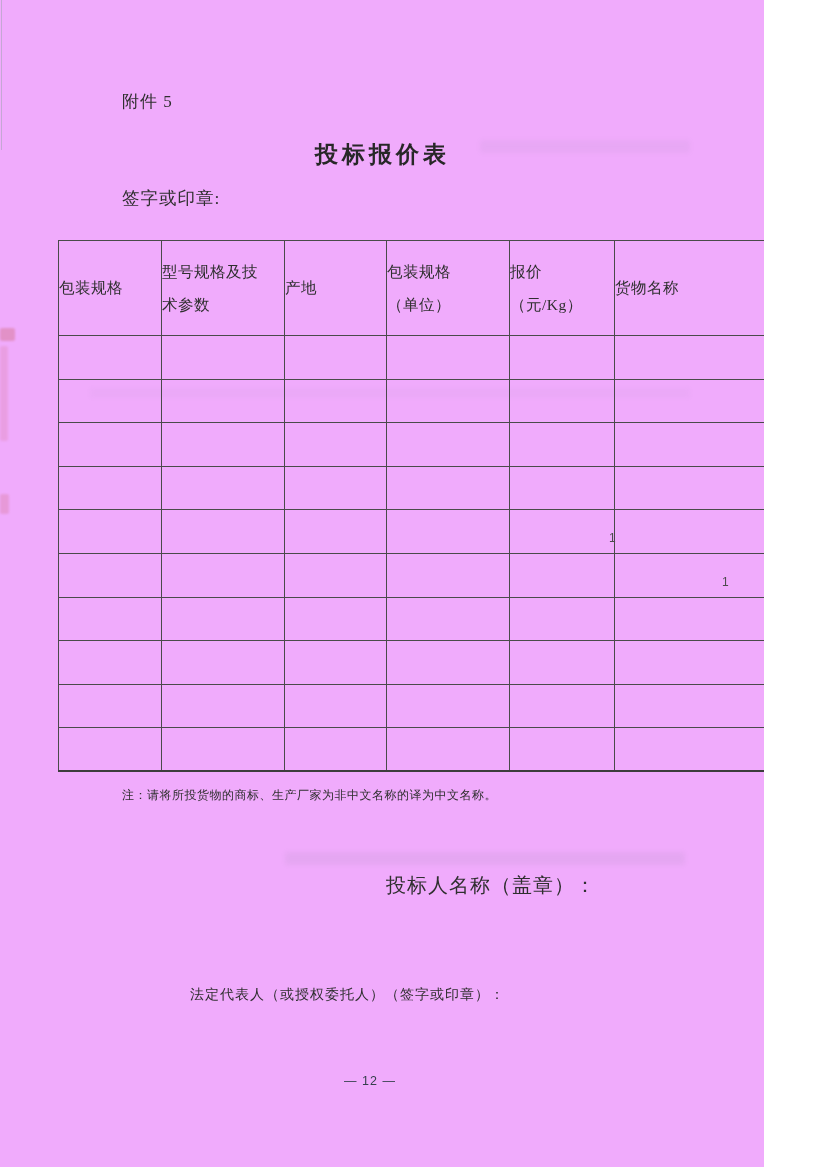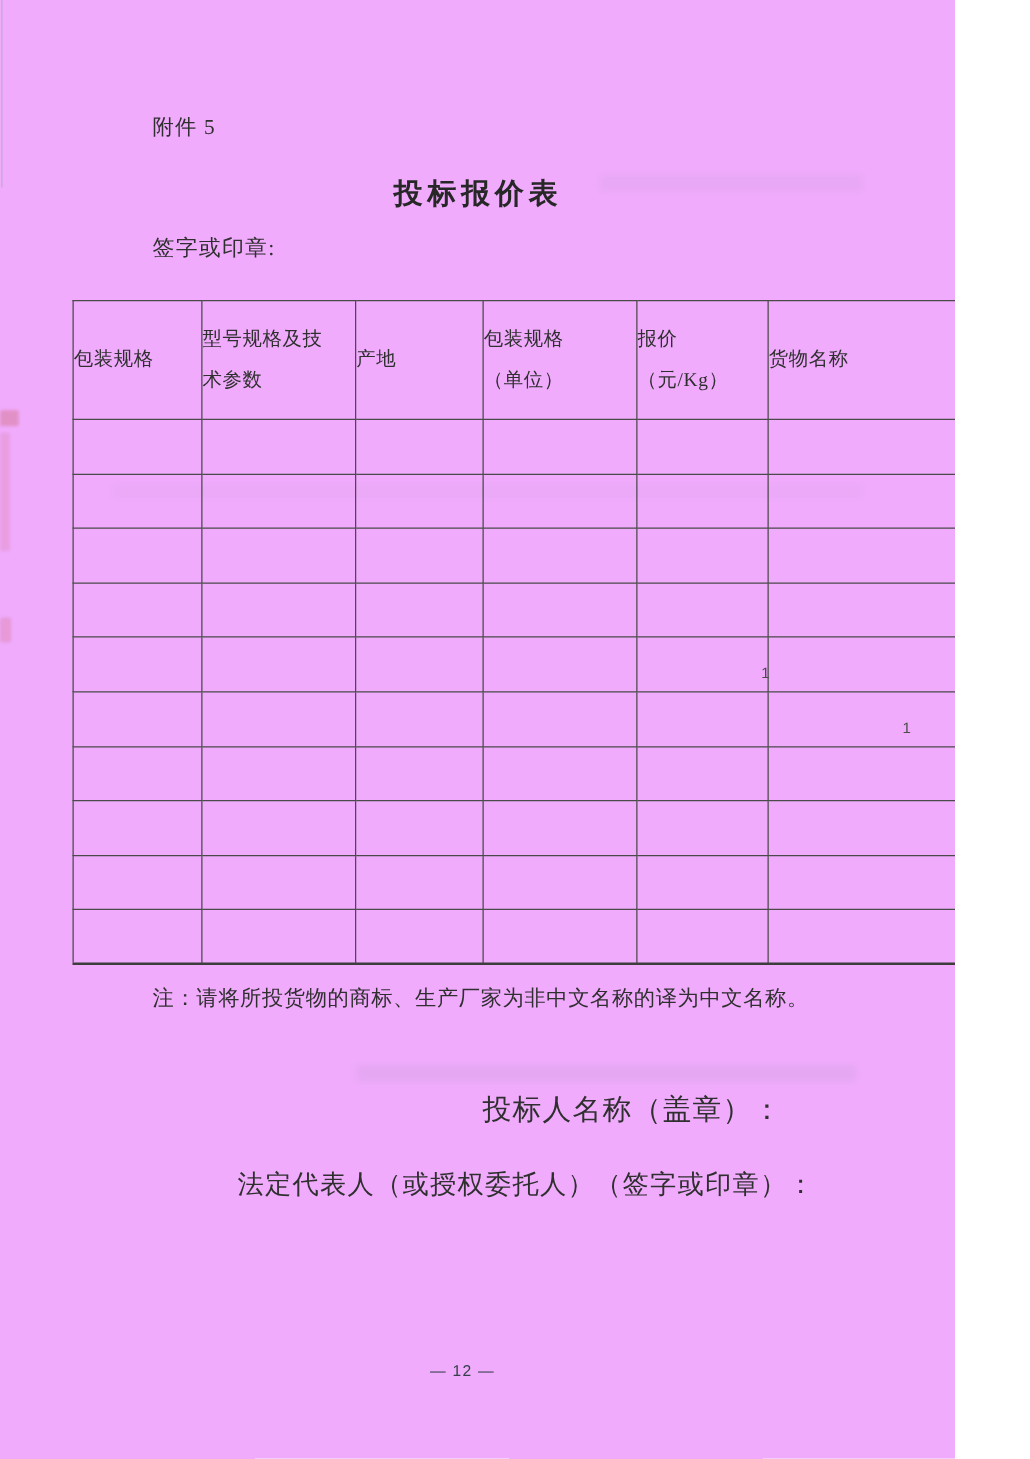--- a/index.html
+++ b/index.html
@@ -58,41 +58,40 @@
     color: #2f2f2f;
     text-align: left;
     vertical-align: middle;
     white-space: pre-line;
     line-height: 2.15;
     letter-spacing: 0.5px;
   }
 
   .note-line {
     left: 122px; top: 787px;
-    font-size: 17px;
+    font-size: 12px;
     letter-spacing: 0.5px;
   }
   .bidder-line {
     left: 386px; top: 872px;
-    font-size: 23px;
+    font-size: 20px;
     letter-spacing: 1px;
   }
   .legalrep-line {
-    left: 190px; top: 933px;
-    font-size: 21px;
+    left: 190px; top: 986px;
+    font-size: 14px;
     letter-spacing: 1px;
   }
   .page-number {
     left: 0; right: 24px; top: 1074px;
     text-align: center;
     font-size: 12.5px;
     color: #35404c;
     letter-spacing: 1px;
     font-family: "Liberation Sans", "DejaVu Sans", sans-serif;
-    margin-top: 16px;
   }
 
   .stray-mark {
     font-size: 12px;
     color: #4c4c4c;
     font-family: "Liberation Sans", "DejaVu Sans", sans-serif;
   }
   .stray-1 { left: 609px; top: 531px; }
   .stray-2 { left: 722px; top: 575px; }
 

